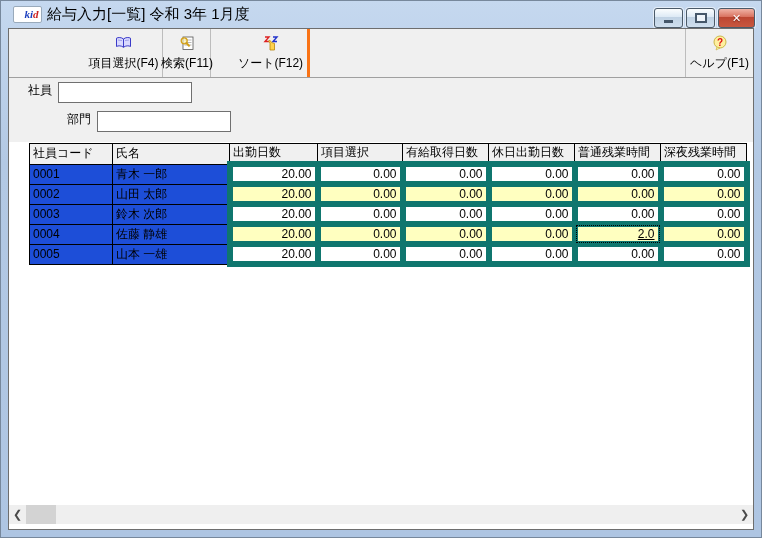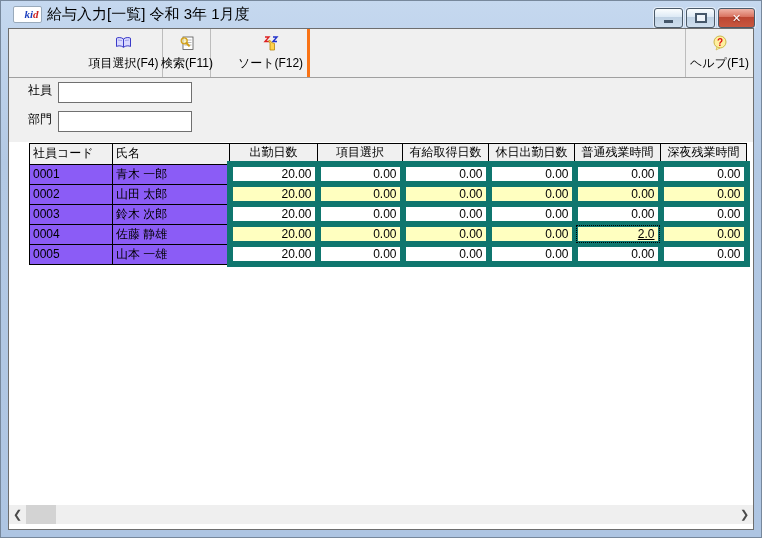--- a/index.html
+++ b/index.html
@@ -33,32 +33,32 @@
   .tb-btn .tlabel{margin-top:3px;white-space:nowrap;}
   .tb-b1{left:2px;width:73px;}
   .tb-b2{left:76px;width:78px;}
   .tb-b3{left:155px;width:47px;}
   .tb-b4{left:225px;width:76px;border-right:3px solid #f97316;}
   .tb-help{right:0;width:68px;border-left:1px solid #bdbdbd;border-right:none;}
   
   .filters{position:absolute;left:0;top:49px;right:0;height:64px;}
   .filter-row{position:absolute;left:19px;display:flex;align-items:flex-start;}
   .filter-row.r1{top:4px;}
-  .filter-row.r2{top:33px;}
+  .filter-row.r2{top:33px;margin-left:39px;}
   .filter-row label{font-size:12px;width:30px;}
   .filter-row input{width:128px;height:19px;border:1px solid #707070;background:#fff;
     font-size:12px;padding:0 2px;outline:none;}
   
   .gridarea{position:absolute;left:0;right:0;top:113px;bottom:0;background:#fff;overflow:hidden;}
   table.grid{border-collapse:collapse;table-layout:fixed;position:absolute;left:20px;top:1px;}
   .grid th,.grid td{height:15px;font-size:12px;font-weight:normal;padding:0 3px;overflow:hidden;
     white-space:nowrap;box-sizing:border-box;}
-  .grid th{border:1px solid #000;background:#f0f0f0;text-align:center;}
+  .grid th{border:1px solid #000;background:#f0f0f0;text-align:left;}
   .grid th.lft{text-align:left;}
-  .grid td.code,.grid td.name{border:1px solid #000;background:#8b5cf6;text-align:left;}
+  .grid td.code,.grid td.name{border:1px solid #000;background:#1d4ed8;text-align:left;}
   .grid td.val{border:6px solid #0f766e;text-align:right;background:#fff;margin-top:45px;}
   .grid tr.hl td.val{background:#ffffc0;}
   .grid td.val.selected{outline:1px dotted #000;outline-offset:-2px;text-decoration:underline;}
   
   .hscroll{position:absolute;left:0;right:0;bottom:5px;height:19px;background:#efefef;}
   .sb-btn{position:absolute;top:0;width:17px;height:19px;display:flex;align-items:center;
     justify-content:center;color:#4a4a4a;font-size:11px;background:#efefef;}
   .sb-btn.left{left:0;}
   .sb-btn.right{right:0;}
   .sb-thumb{position:absolute;left:17px;top:0;width:30px;height:19px;background:#d3d3d3;}

